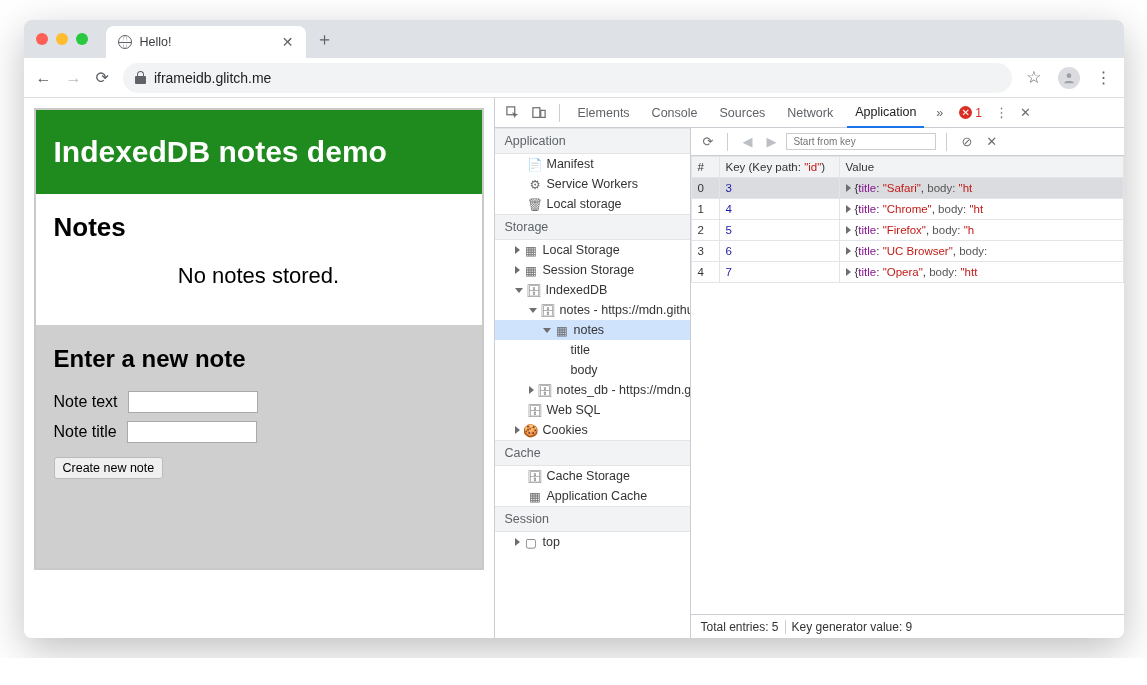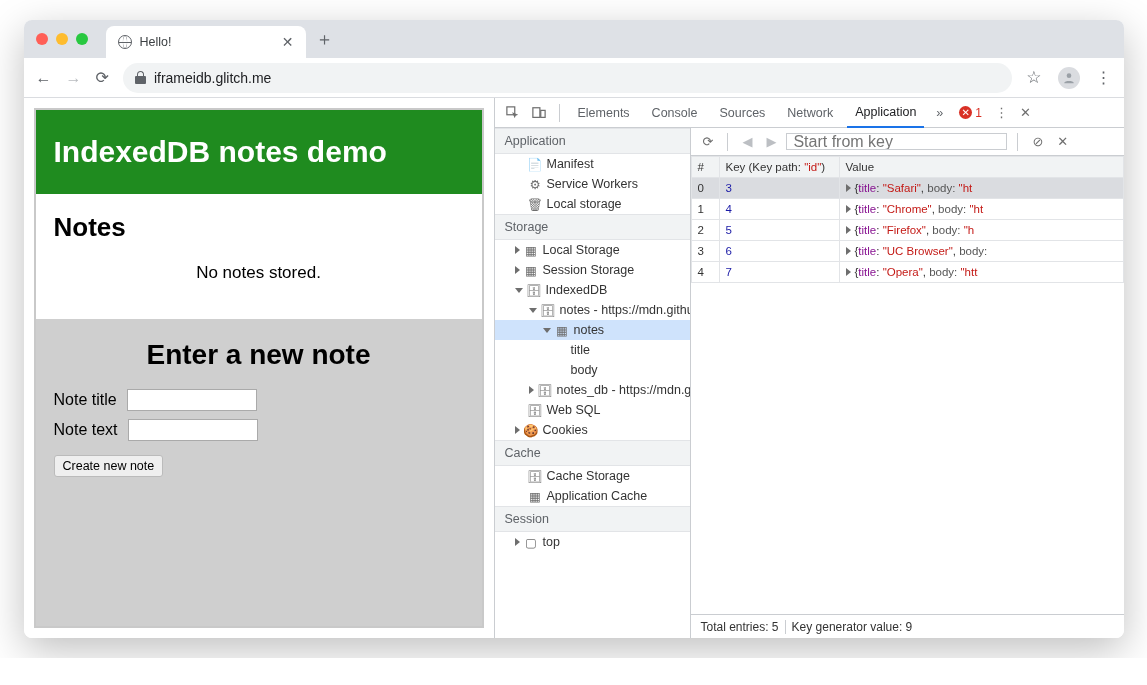--- a/index.html
+++ b/index.html
@@ -46,27 +46,27 @@
   .lock { width:11px; height:13px; position:relative; }
   .lock::before { content:""; position:absolute; bottom:0; left:0; right:0; height:8px; background:#5f6368; border-radius:1px;}
   .lock::after { content:""; position:absolute; top:0; left:2px; right:2px; height:7px; border:1.8px solid #5f6368; border-bottom:none; border-radius: 4px 4px 0 0;}
   .addr-right { display:flex; gap:16px; align-items:center; color:#5f6368; }
   .star { font-size:17px; cursor:pointer;}
   .avatar { width:22px; height:22px; background:#dadce0; border-radius:50%; display:flex; align-items:center; justify-content:center; font-size:13px;}
   .kebab { font-size:16px; cursor:pointer;}
   
   .content { display:flex; height: 540px; }
   .page-side { width: 470px; padding: 10px; background:#fff;}
-  .page-frame { border:2px solid #c9c9c9; height: 520px; display:flex; flex-direction:column;}
+  .page-frame { border:2px solid #c9c9c9; height: 462px; display:flex; flex-direction:column;}
   .pf-header { background:#1f8b1f; color:#fff; padding: 25px 18px; font-size: 30px; font-weight:700; }
   .pf-body1 { padding: 18px; background:#fff;}
   .pf-body1 h2 { font-size:26px; font-weight:700; margin-bottom:14px;}
-  .pf-body1 .nonotes { text-align:center; font-size:17px; padding: 6px 0 18px;}
+  .pf-body1 .nonotes { text-align:center; font-size:22px; padding: 6px 0 18px;}
   .pf-body2 { background:#cfcfcf; padding: 20px 18px; flex:1;}
-  .pf-body2 h2 { font-size:28px; font-weight:700; margin-bottom:18px;text-align:center;}
+  .pf-body2 h2 { font-size:24px; font-weight:700; margin-bottom:18px;}
   .field-row { display:flex; align-items:center; gap:10px; margin-bottom:8px; font-size:16px;}
   .field-row input { width:130px; height:22px; border:1px solid #aaa; background:#fff; padding:2px 4px; font-size:13px;}
   .createbtn { margin-top:6px; font-size:12.5px; padding:3px 8px; background:#efefef; border:1px solid #bbb; border-radius:3px; cursor:pointer;}
   
   .devtools { flex:1; display:flex; flex-direction:column; border-left:1px solid #cacdd1; font-size:12.5px; color:#333; background:#fff;}
   .dt-tabs { display:flex; align-items:center; height:30px; border-bottom:1px solid #cacdd1; padding: 0 8px; gap:6px;}
   .dt-tabs .ticn { color:#6e6e6e; font-size:13px; padding: 0 3px; cursor:pointer;}
   .dt-tabs .sep { width:1px; height:18px; background:#cacdd1; margin: 0 4px;}
   .dt-tabs .tabbtn { padding: 0 8px; height:30px; display:flex; align-items:center; color:#5f6368; cursor:pointer; }
   .dt-tabs .tabbtn.active { color:#202124; border-bottom:2px solid #1a73e8;}
@@ -83,21 +83,21 @@
   .arrow.right { border-width:4px 0 4px 5px; border-color:transparent transparent transparent #6e6e6e;}
   .arrow.down  { border-width:5px 4px 0 4px; border-color:#6e6e6e transparent transparent transparent;}
   .noarrow { width:9px; display:inline-block;}
   .ticon { width:13px; height:13px; display:inline-flex; align-items:center; justify-content:center; color:#6e6e6e;}
   .tree-item.selected { background:#cfe3fc;}
   
   .dt-main { flex:1; display:flex; flex-direction:column; min-width:0;}
   .dt-toolbar { height:28px; border-bottom:1px solid #cacdd1; display:flex; align-items:center; gap:6px; padding: 0 8px;}
   .tb-icn { color:#6e6e6e; padding:0 4px; cursor:pointer; font-size:13px;}
   .tb-icn.disabled{color:#bcbfc3;}
-  .tb-input { flex:0 0 150px; height:17px; border:1px solid #cacdd1; padding:2px 6px; font-size:16px;}
+  .tb-input { flex:0 0 150px; height:17px; border:1px solid #cacdd1; padding:2px 6px; font-size:10px;}
   .tb-sep { width:1px; height:18px; background:#cacdd1; margin:0 4px;}
   .dt-table { flex:1; overflow:auto; font-family: Menlo, Consolas, monospace; font-size:11.5px;}
   table { border-collapse:collapse; width:100%;}
   th, td { border:1px solid #e2e4e7; padding:3px 6px; text-align:left; height:21px;}
   th { background:#f1f3f4; font-weight:400; font-family:-apple-system,sans-serif; color:#333; position:sticky; top:0;}
   th:first-child, td:first-child { width:28px;}
   th:nth-child(2), td:nth-child(2) { width:120px;}
   tr.sel td { background:#dadce0;}
   td.key { color:#1a1aa6;}
   .obj-arrow { display:inline-block; margin-right:4px; border-width:4px 0 4px 5px; border-color:transparent transparent transparent #6e6e6e; border-style:solid;}
@@ -152,25 +152,25 @@
     <div class="page-side">
       <div class="page-frame">
         <div class="pf-header">IndexedDB notes demo</div>
         <div class="pf-body1">
           <h2>Notes</h2>
           <div class="nonotes">No notes stored.</div>
         </div>
         <div class="pf-body2">
           <h2>Enter a new note</h2>
           <div class="field-row">
+            <span>Note text</span>
+            <input type="text" style="">
+          </div>
+          <div class="field-row">
             <span>Note title</span>
-            <input type="text" style="">
-          </div>
-          <div class="field-row">
-            <span>Note text</span>
             <input type="text" style="">
           </div>
           <button class="createbtn">Create new note</button>
         </div>
       </div>
     </div>
 
     <div class="devtools">
 
       <div class="dt-tabs">

